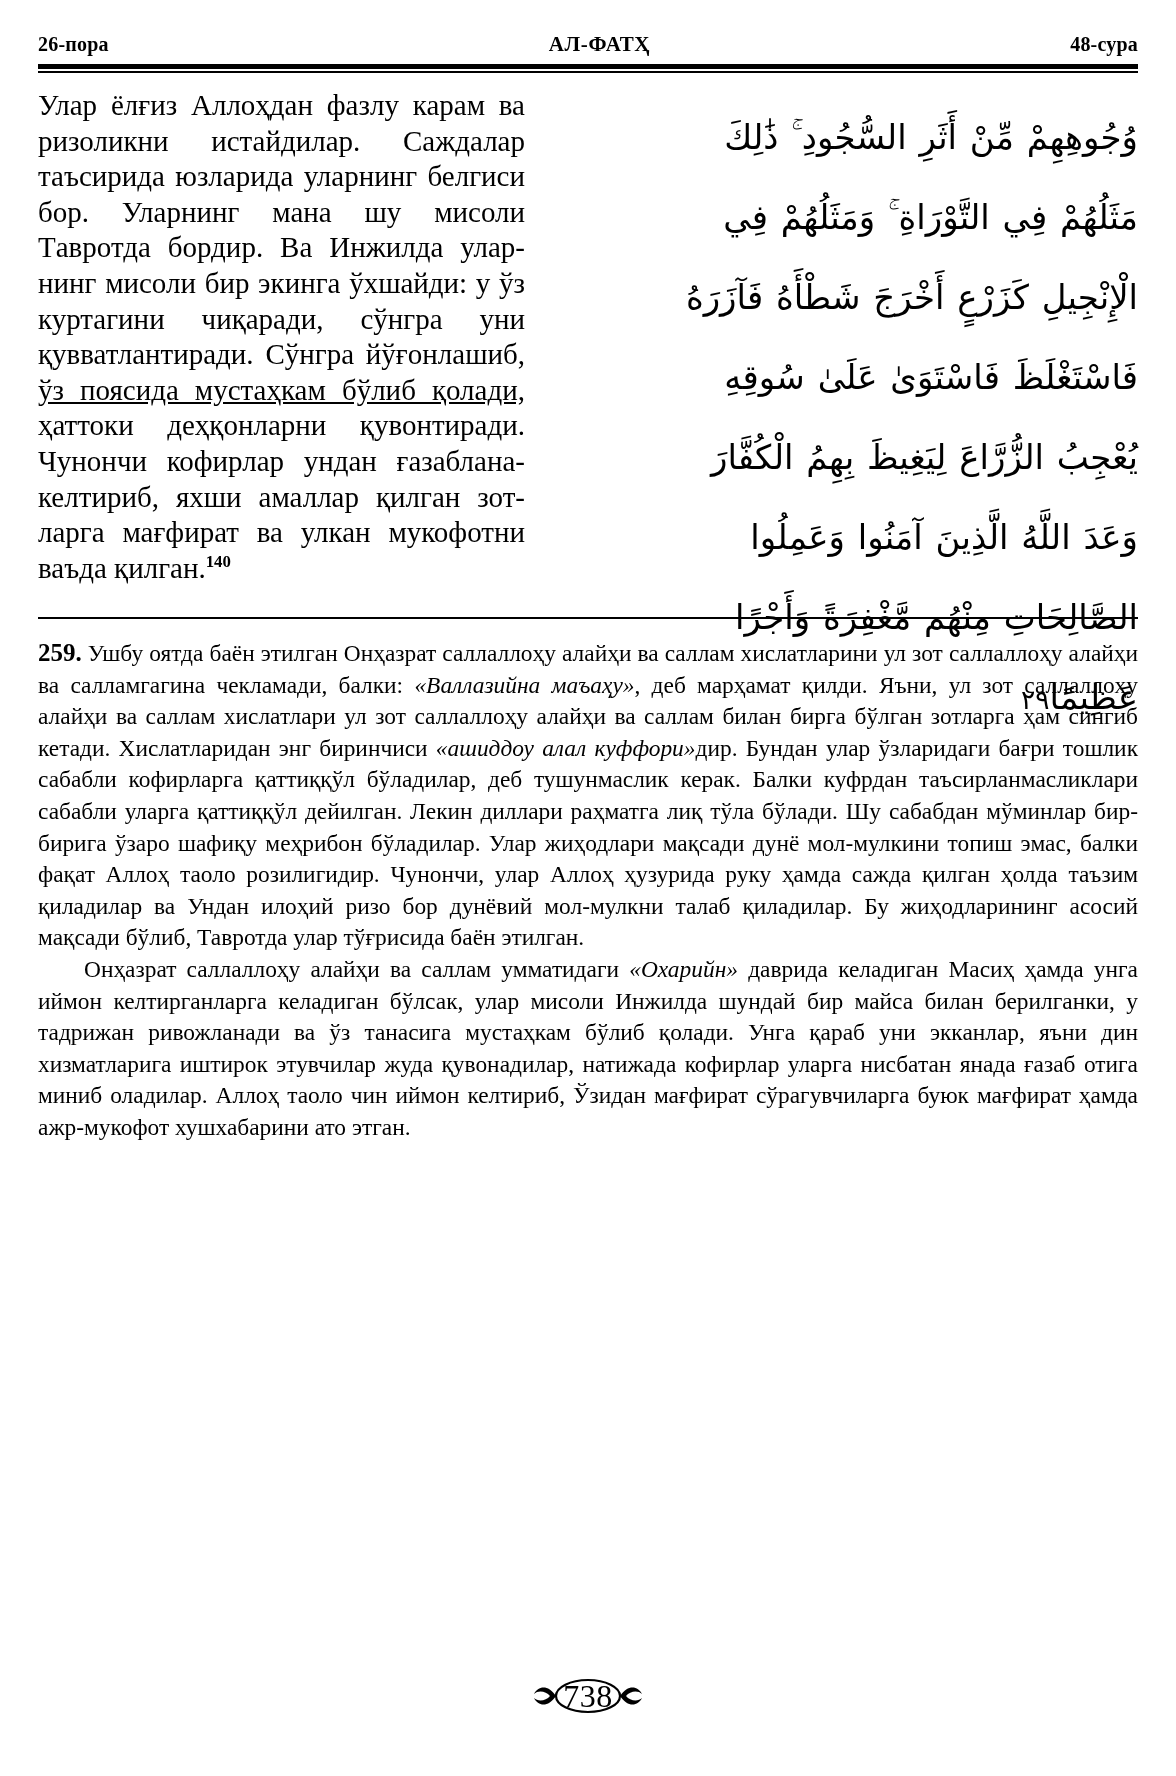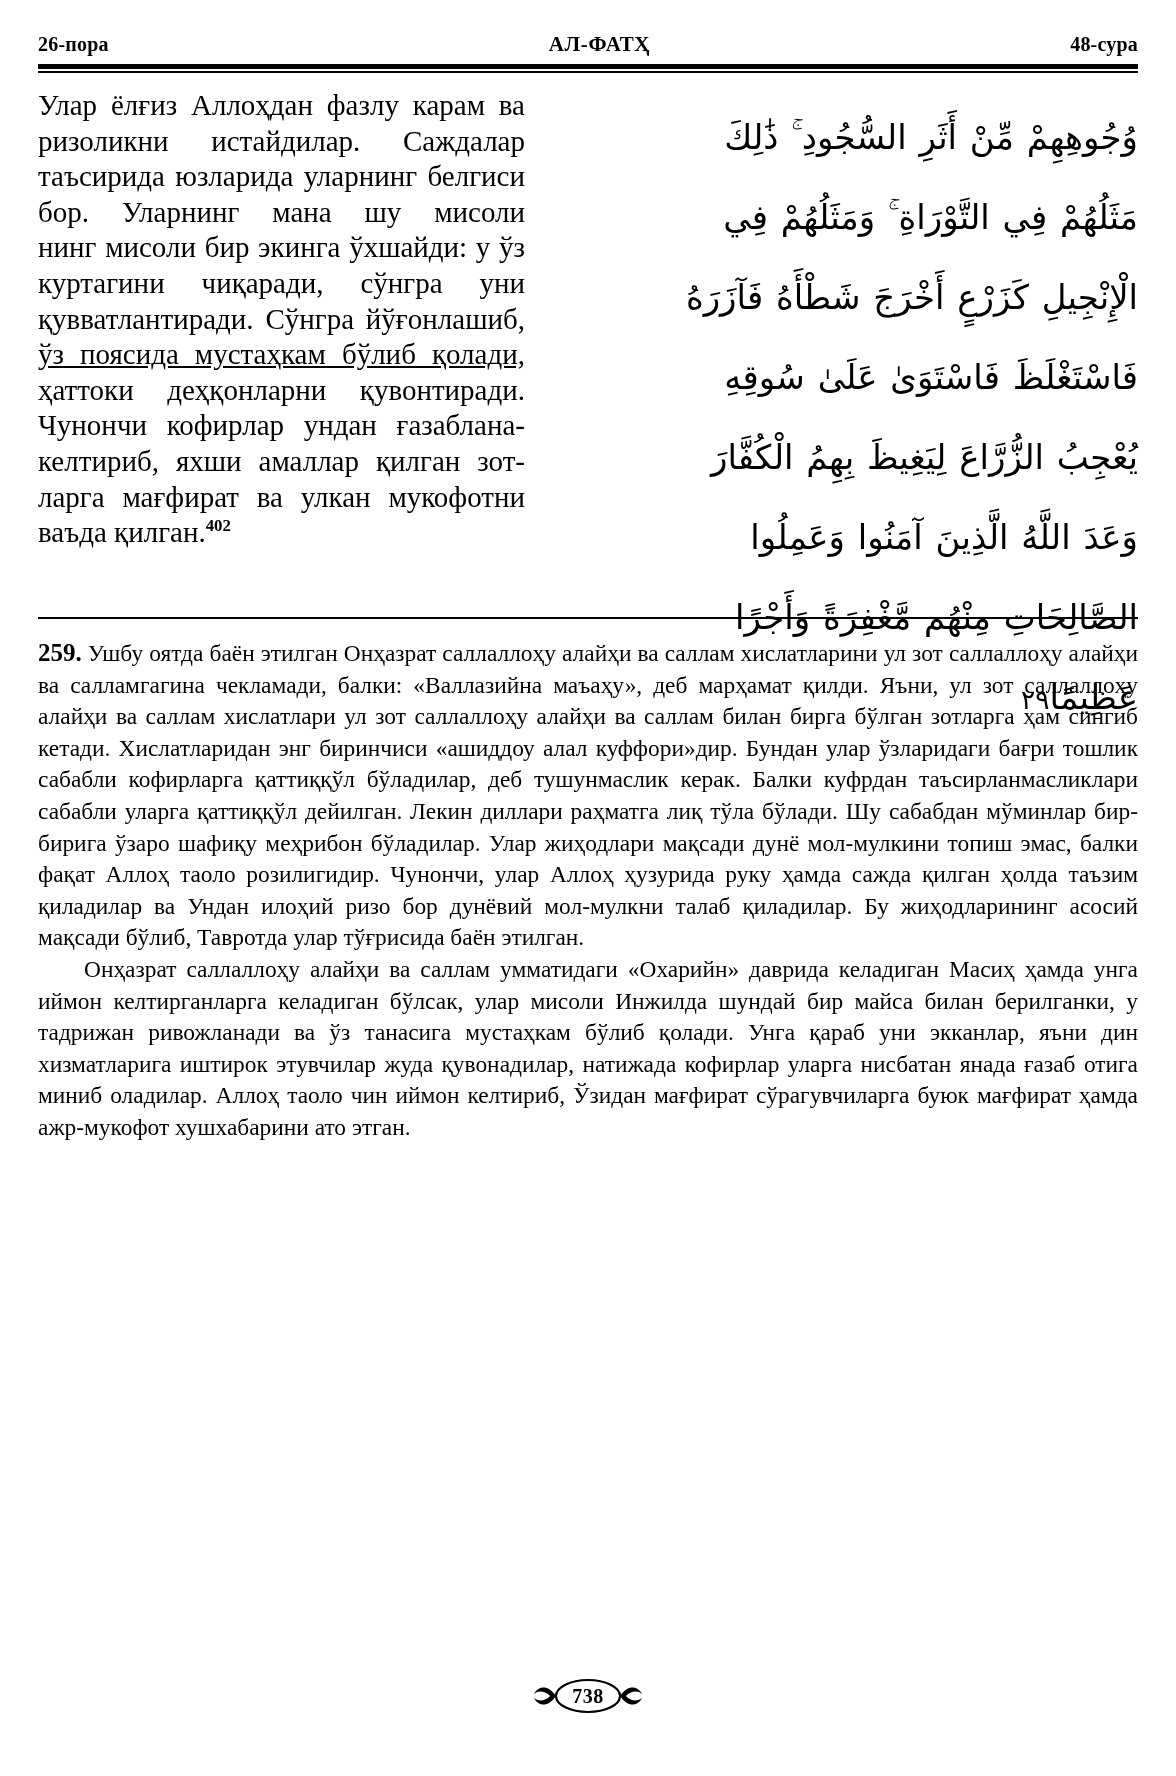--- a/index.html
+++ b/index.html
@@ -139,20 +139,21 @@
     margin: 0;
   }
   .footnote p.last-of-par {
     text-align-last: left;
   }
   .footnote .fn-num {
     font-weight: bold;
     font-size: 25px;
   }
   .footnote .ital {
+    font-style: italic;
   }
   .footnote .para2 {
     text-indent: 46px;
     margin-top: 0px;
   }
 
   
   .folio {
     position: absolute;
     left: 0;
@@ -166,22 +167,22 @@
     position: relative;
     width: 124px;
     height: 48px;
     display: flex;
     align-items: center;
     justify-content: center;
   }
   .folio .orn svg { position: absolute; left: 0; top: 0; }
   .folio .num {
     position: relative;
-    font-size: 20px;
-    font-weight: bold;
+    font-size: 32px;
+    font-weight: normal;
     letter-spacing: 0.5px;
   }
 </style>
 </head>
 <body>
 
 <div class="page">
 
   <div class="runhead">
     <span>26-пора</span>
@@ -190,29 +191,30 @@
   </div>
   <div class="rule-top"></div>
 
   <div class="verse-block">
 
     <div class="translation">
       <span style="display: block;">Улар ёлғиз Аллоҳдан фазлу карам ва</span>
       <span style="display: block;">ризоликни истайдилар. Саждалар</span>
       <span style="display: block;">таъсирида юзларида уларнинг белгиси</span>
       <span style="display: block;">бор. Уларнинг мана шу мисоли</span>
+      <span style="display: block;">Tавротда бордир. Ва Инжилда улар-</span>
       <span style="display: block;">нинг мисоли бир экинга ўхшайди: у ўз</span>
       <span style="display: block;">куртагини чиқаради, сўнгра уни</span>
       <span style="display: block;">қувватлантиради. Сўнгра йўғонлашиб,</span>
       <span style="display: block; text-decoration: underline;">ўз поясида мустаҳкам бўлиб қолади,</span>
       <span style="display: block;">ҳаттоки деҳқонларни қувонтиради.</span>
       <span style="display: block;">Чунончи кофирлар ундан ғазаблана-</span>
       <span style="display: block;">келтириб, яхши амаллар қилган зот-</span>
       <span style="display: block;">ларга мағфират ва улкан мукофотни</span>
-      <span class="last-line" style="display: block;"><span>ваъда қилган.</span><sup>402</sup></span>
+      <span class="last-line" style="display: block;"><span>ваъда қилган.</span><sup>140</sup></span>
     </div>
 
     <div class="arabic">
       <span class="aline">وُجُوهِهِمْ مِّنْ أَثَرِ السُّجُودِ ۚ ذَٰلِكَ</span>
       <span class="aline">مَثَلُهُمْ فِي التَّوْرَاةِ ۚ وَمَثَلُهُمْ فِي</span>
       <span class="aline">الْإِنْجِيلِ كَزَرْعٍ أَخْرَجَ شَطْأَهُ فَآزَرَهُ</span>
       <span class="aline">فَاسْتَغْلَظَ فَاسْتَوَىٰ عَلَىٰ سُوقِهِ</span>
       <span class="aline">يُعْجِبُ الزُّرَّاعَ لِيَغِيظَ بِهِمُ الْكُفَّارَ</span>
       <span class="aline">وَعَدَ اللَّهُ الَّذِينَ آمَنُوا وَعَمِلُوا</span>
       <span class="aline">الصَّالِحَاتِ مِنْهُم مَّغْفِرَةً وَأَجْرًا</span>

